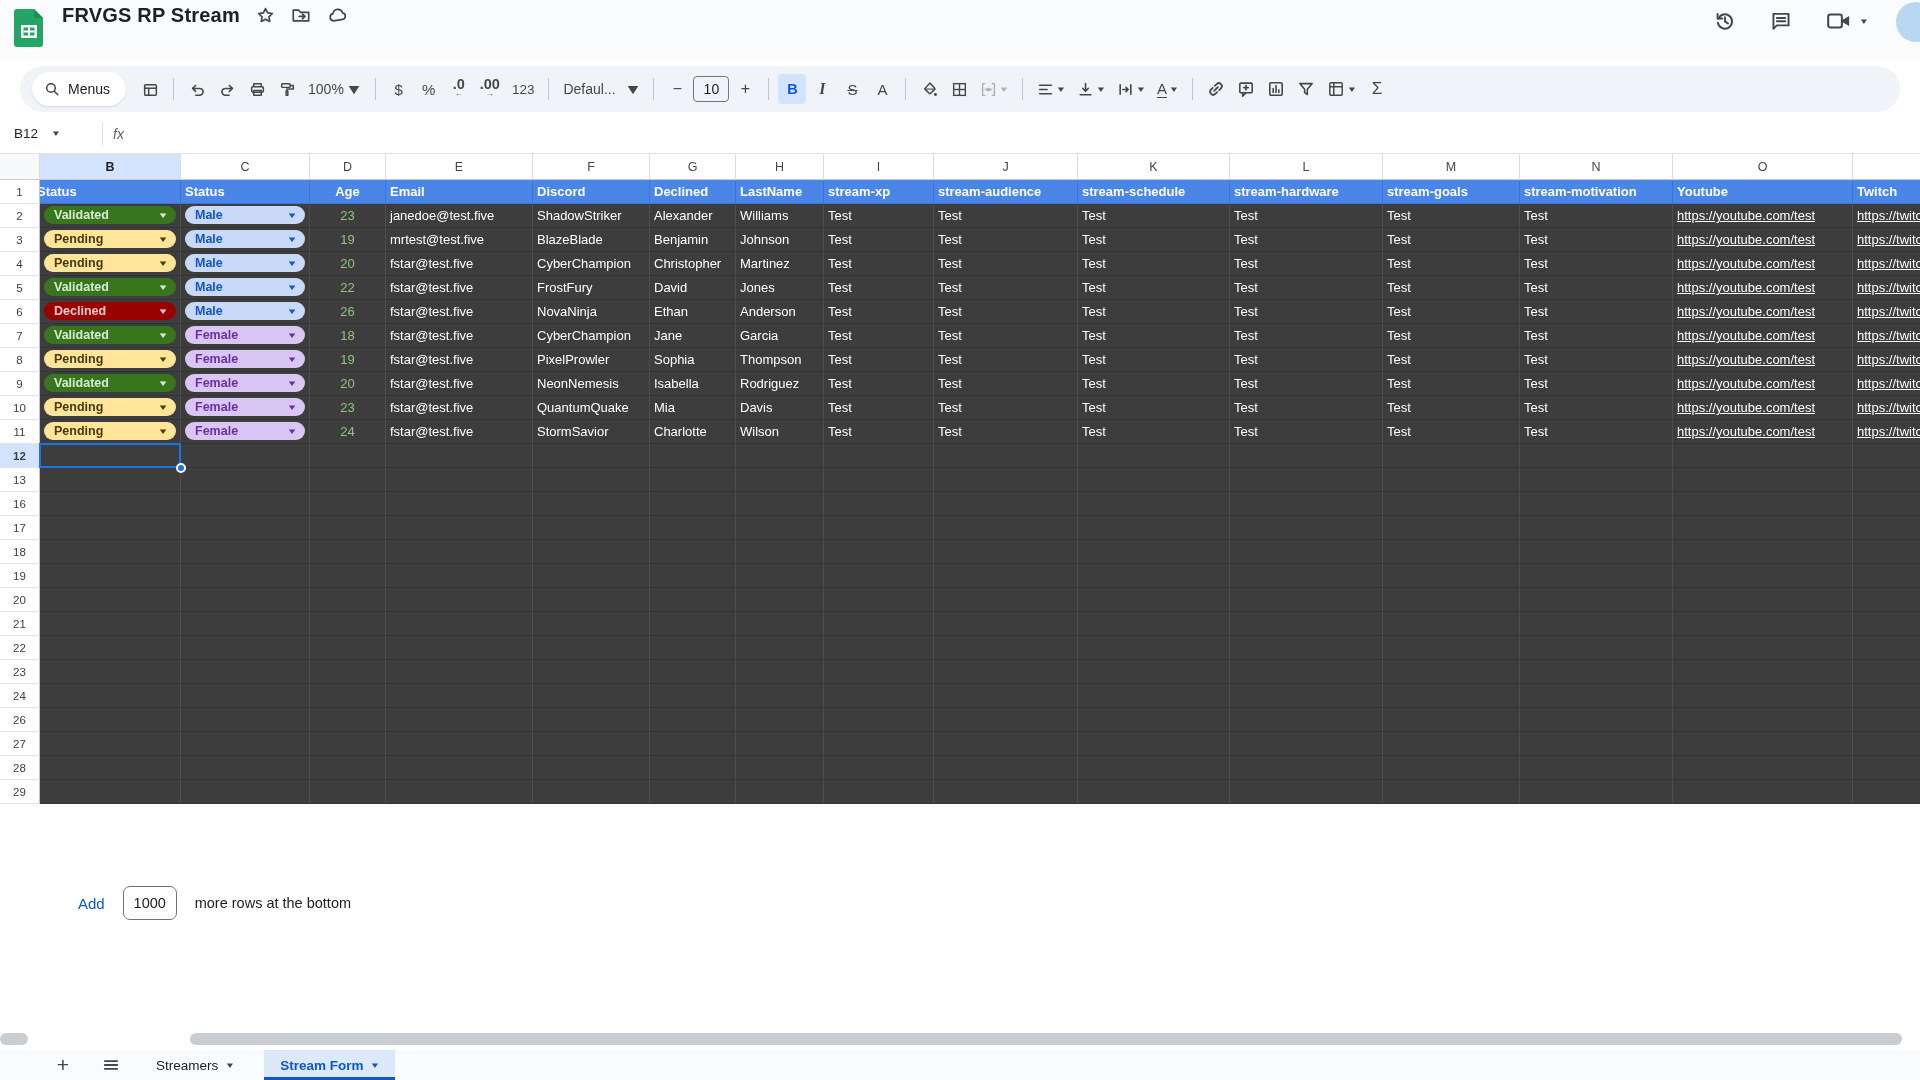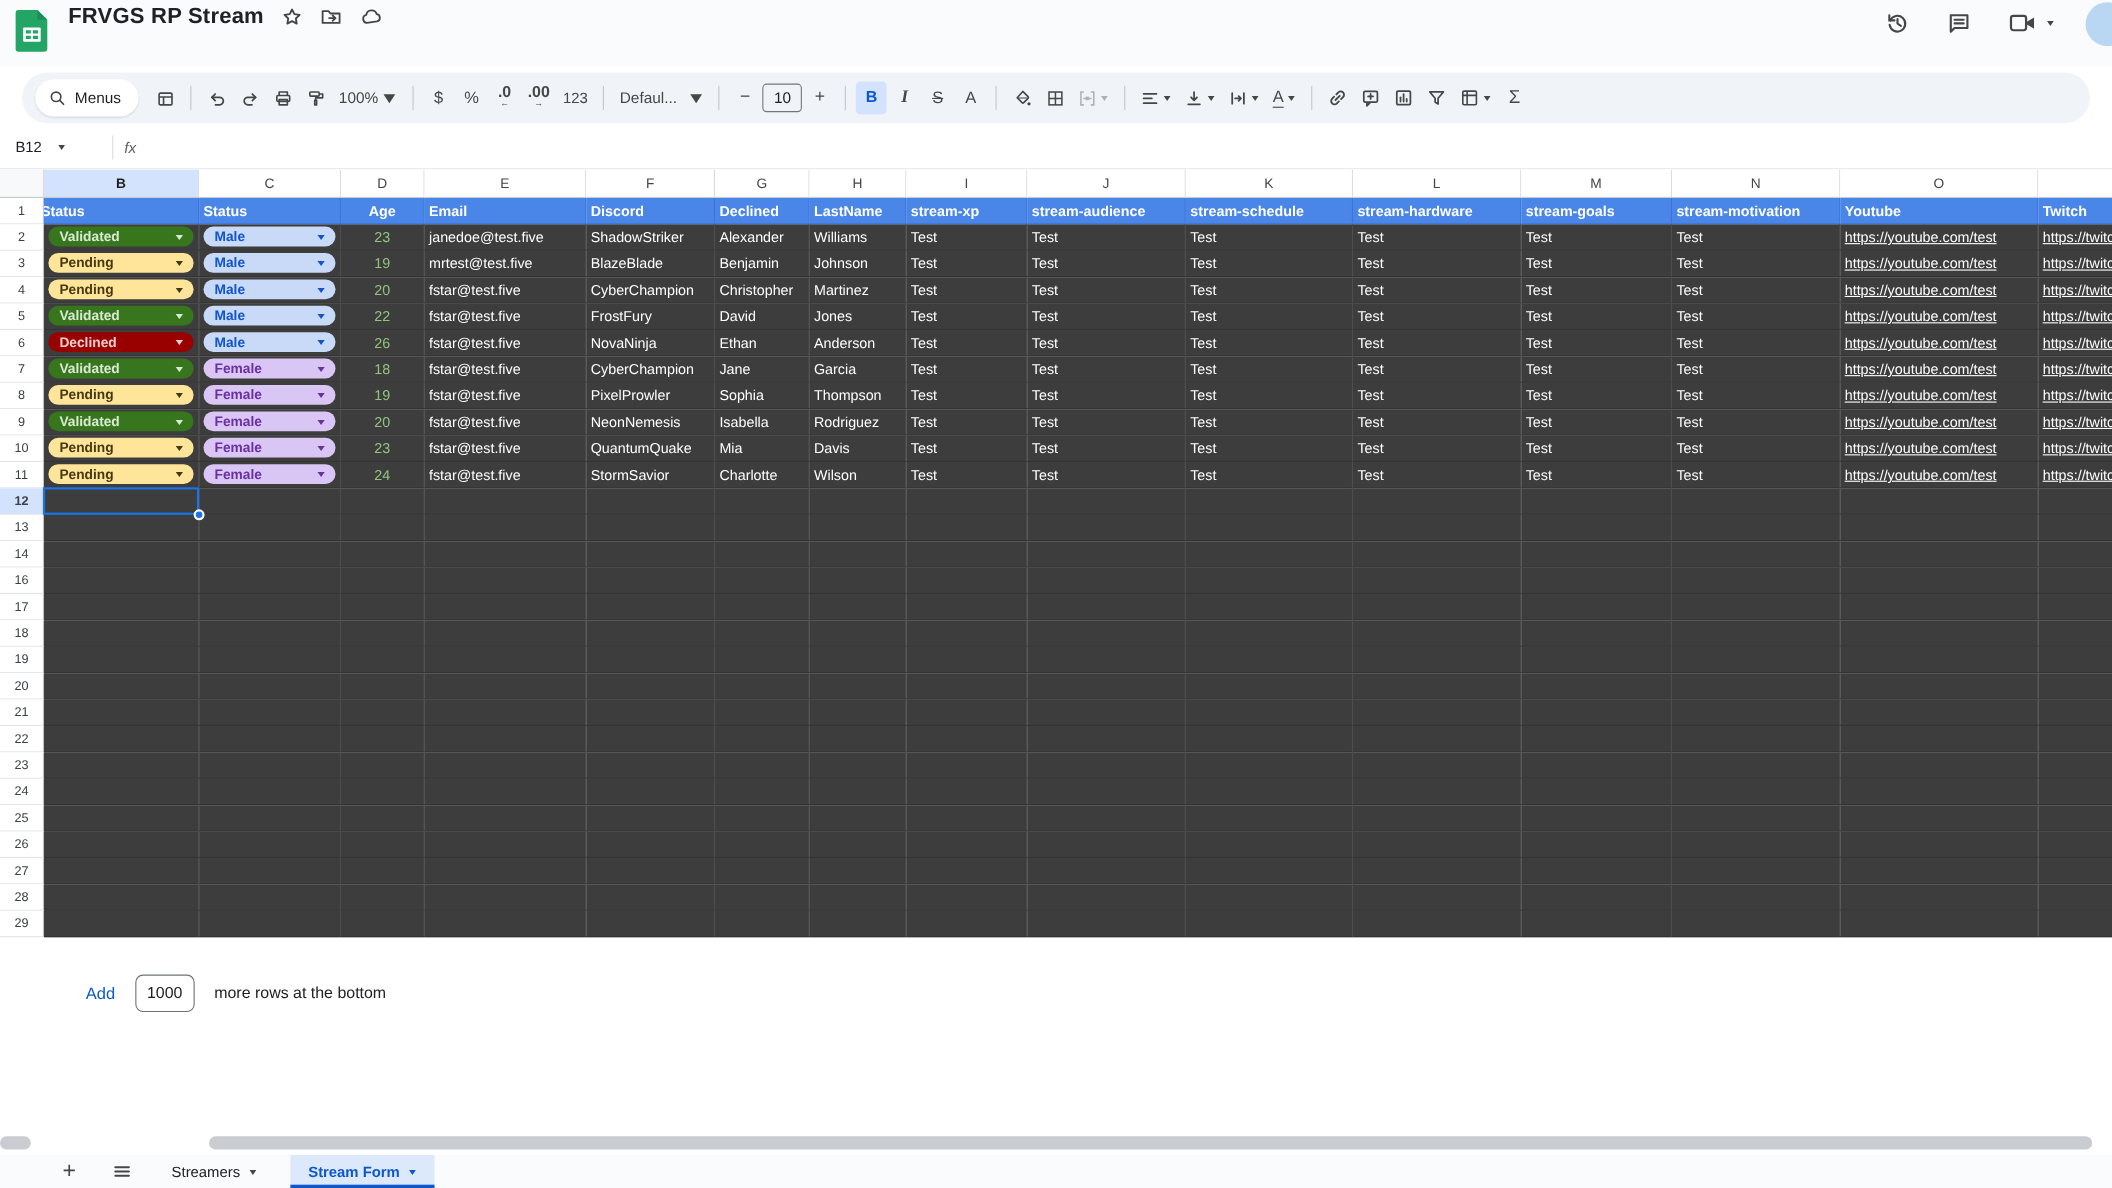--- a/index.html
+++ b/index.html
@@ -671,38 +671,20 @@
         <div class="cell" style="width: 110px;"></div>
         <div class="cell" style="width: 144px;"></div>
         <div class="cell" style="width: 152px;"></div>
         <div class="cell" style="width: 153px;"></div>
         <div class="cell" style="width: 137px;"></div>
         <div class="cell" style="width: 153px;"></div>
         <div class="cell" style="width: 180px;"></div>
         <div class="cell" style="width: 147px;"></div>
       </div>
       <div class="row">
-        <div class="rownum">14</div>
-        <div class="cell" style="width: 141px;"></div>
-        <div class="cell" style="width: 129px;"></div>
-        <div class="cell" style="width: 76px;"></div>
-        <div class="cell" style="width: 147px;"></div>
-        <div class="cell" style="width: 117px;"></div>
-        <div class="cell" style="width: 86px;"></div>
-        <div class="cell" style="width: 88px;"></div>
-        <div class="cell" style="width: 110px;"></div>
-        <div class="cell" style="width: 144px;"></div>
-        <div class="cell" style="width: 152px;"></div>
-        <div class="cell" style="width: 153px;"></div>
-        <div class="cell" style="width: 137px;"></div>
-        <div class="cell" style="width: 153px;"></div>
-        <div class="cell" style="width: 180px;"></div>
-        <div class="cell" style="width: 147px;"></div>
-      </div>
-      <div class="row">
         <div class="rownum">16</div>
         <div class="cell" style="width: 141px;"></div>
         <div class="cell" style="width: 129px;"></div>
         <div class="cell" style="width: 76px;"></div>
         <div class="cell" style="width: 147px;"></div>
         <div class="cell" style="width: 117px;"></div>
         <div class="cell" style="width: 86px;"></div>
         <div class="cell" style="width: 88px;"></div>
         <div class="cell" style="width: 110px;"></div>
         <div class="cell" style="width: 144px;"></div>
@@ -834,38 +816,20 @@
         <div class="cell" style="width: 144px;"></div>
         <div class="cell" style="width: 152px;"></div>
         <div class="cell" style="width: 153px;"></div>
         <div class="cell" style="width: 137px;"></div>
         <div class="cell" style="width: 153px;"></div>
         <div class="cell" style="width: 180px;"></div>
         <div class="cell" style="width: 147px;"></div>
       </div>
       <div class="row">
         <div class="rownum">24</div>
-        <div class="cell" style="width: 141px;"></div>
-        <div class="cell" style="width: 129px;"></div>
-        <div class="cell" style="width: 76px;"></div>
-        <div class="cell" style="width: 147px;"></div>
-        <div class="cell" style="width: 117px;"></div>
-        <div class="cell" style="width: 86px;"></div>
-        <div class="cell" style="width: 88px;"></div>
-        <div class="cell" style="width: 110px;"></div>
-        <div class="cell" style="width: 144px;"></div>
-        <div class="cell" style="width: 152px;"></div>
-        <div class="cell" style="width: 153px;"></div>
-        <div class="cell" style="width: 137px;"></div>
-        <div class="cell" style="width: 153px;"></div>
-        <div class="cell" style="width: 180px;"></div>
-        <div class="cell" style="width: 147px;"></div>
-      </div>
-      <div class="row">
-        <div class="rownum">25</div>
         <div class="cell" style="width: 141px;"></div>
         <div class="cell" style="width: 129px;"></div>
         <div class="cell" style="width: 76px;"></div>
         <div class="cell" style="width: 147px;"></div>
         <div class="cell" style="width: 117px;"></div>
         <div class="cell" style="width: 86px;"></div>
         <div class="cell" style="width: 88px;"></div>
         <div class="cell" style="width: 110px;"></div>
         <div class="cell" style="width: 144px;"></div>
         <div class="cell" style="width: 152px;"></div>

